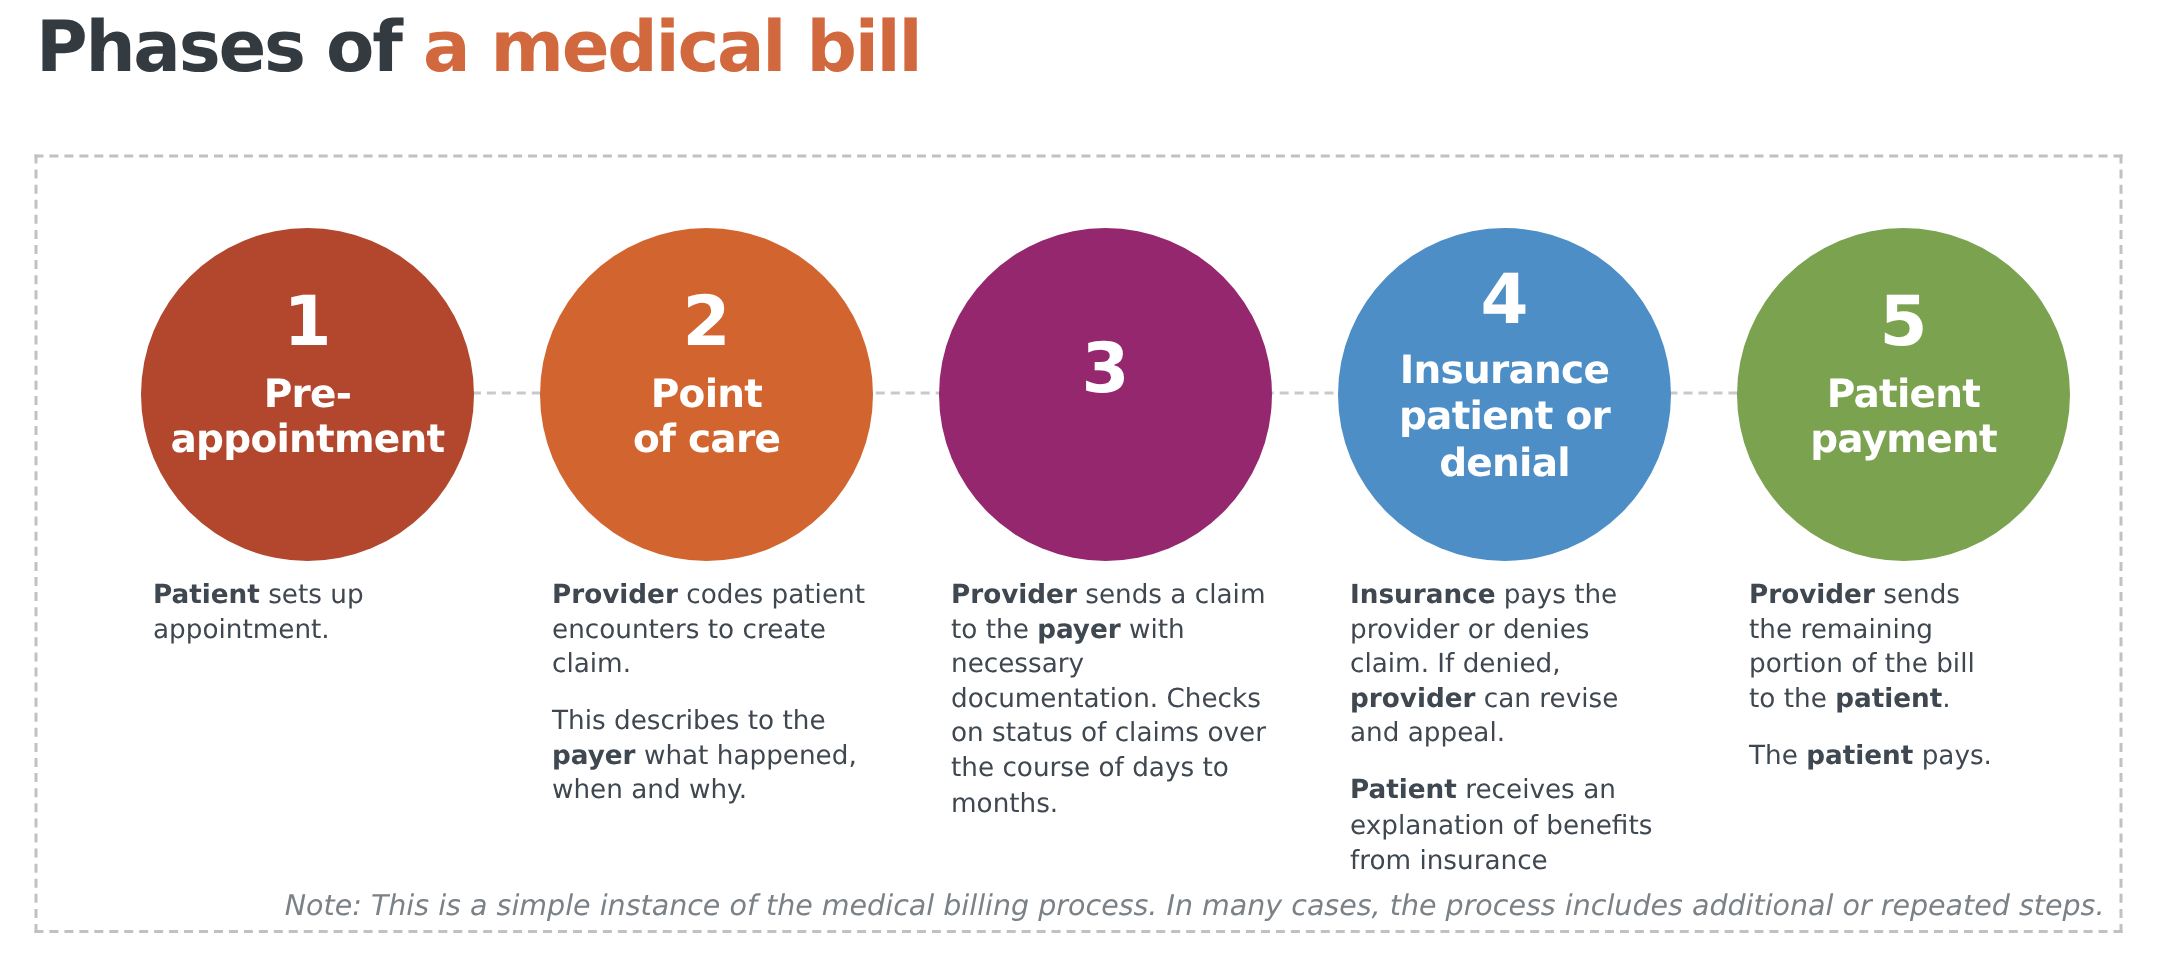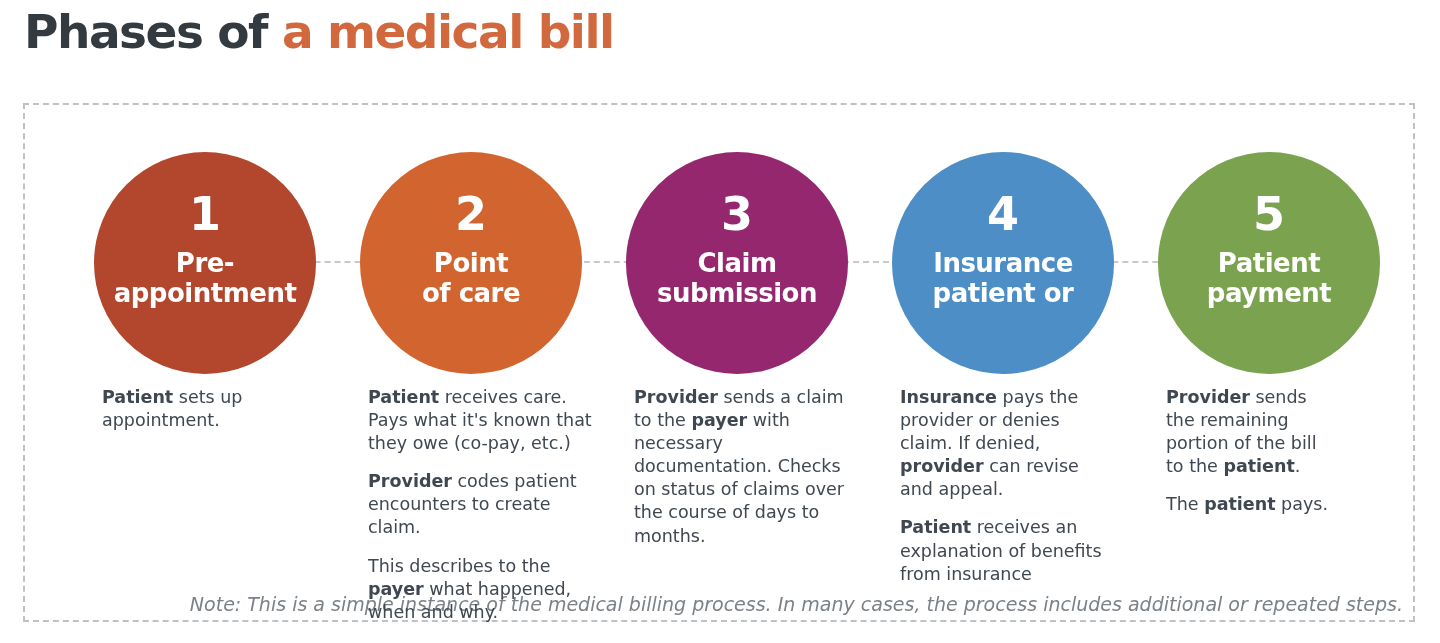--- a/index.html
+++ b/index.html
@@ -79,45 +79,41 @@
 
   <div class="phase">
     <div class="circle" style="background: rgb(210, 101, 47);">
       <div class="num">2</div>
       <div class="label">
             <div>Point</div>
             <div>of care</div>
           </div>
     </div>
     <div class="desc">
-          <p><b>Patient</b><span> receives care. Pays what it's known that they owe (co-pay, etc.)</span></p>
           <p><b>Provider</b><span> codes patient encounters to create claim.</span></p>
           <p><span>This describes to the </span><b>payer</b><span> what happened, when and why.</span></p>
         </div>
   </div>
 
   <div class="phase">
     <div class="circle" style="background: rgb(148, 39, 110);">
       <div class="num">3</div>
-      <div class="label">
-            <div>Claim</div>
-            <div>submission</div>
-          </div>
     </div>
     <div class="desc">
           <p><b>Provider</b><span> sends a claim to the </span><b>payer</b><span> with necessary documentation. Checks on status of claims over the course of days to months.</span></p>
         </div>
   </div>
 
   <div class="phase">
     <div class="circle" style="background: rgb(76, 142, 197);">
       <div class="num">4</div>
       <div class="label">
             <div>Insurance</div>
             <div>patient or</div>
+            <div>denial</div>
           </div>
     </div>
     <div class="desc">
           <p><b>Insurance</b><span> pays the provider or denies claim. If denied, </span><b>provider</b><span> can revise and appeal.</span></p>
           <p><b>Patient</b><span> receives an explanation of benefits from insurance</span></p>
         </div>
   </div>
 
   <div class="phase">
     <div class="circle" style="background: rgb(122, 162, 79);">

